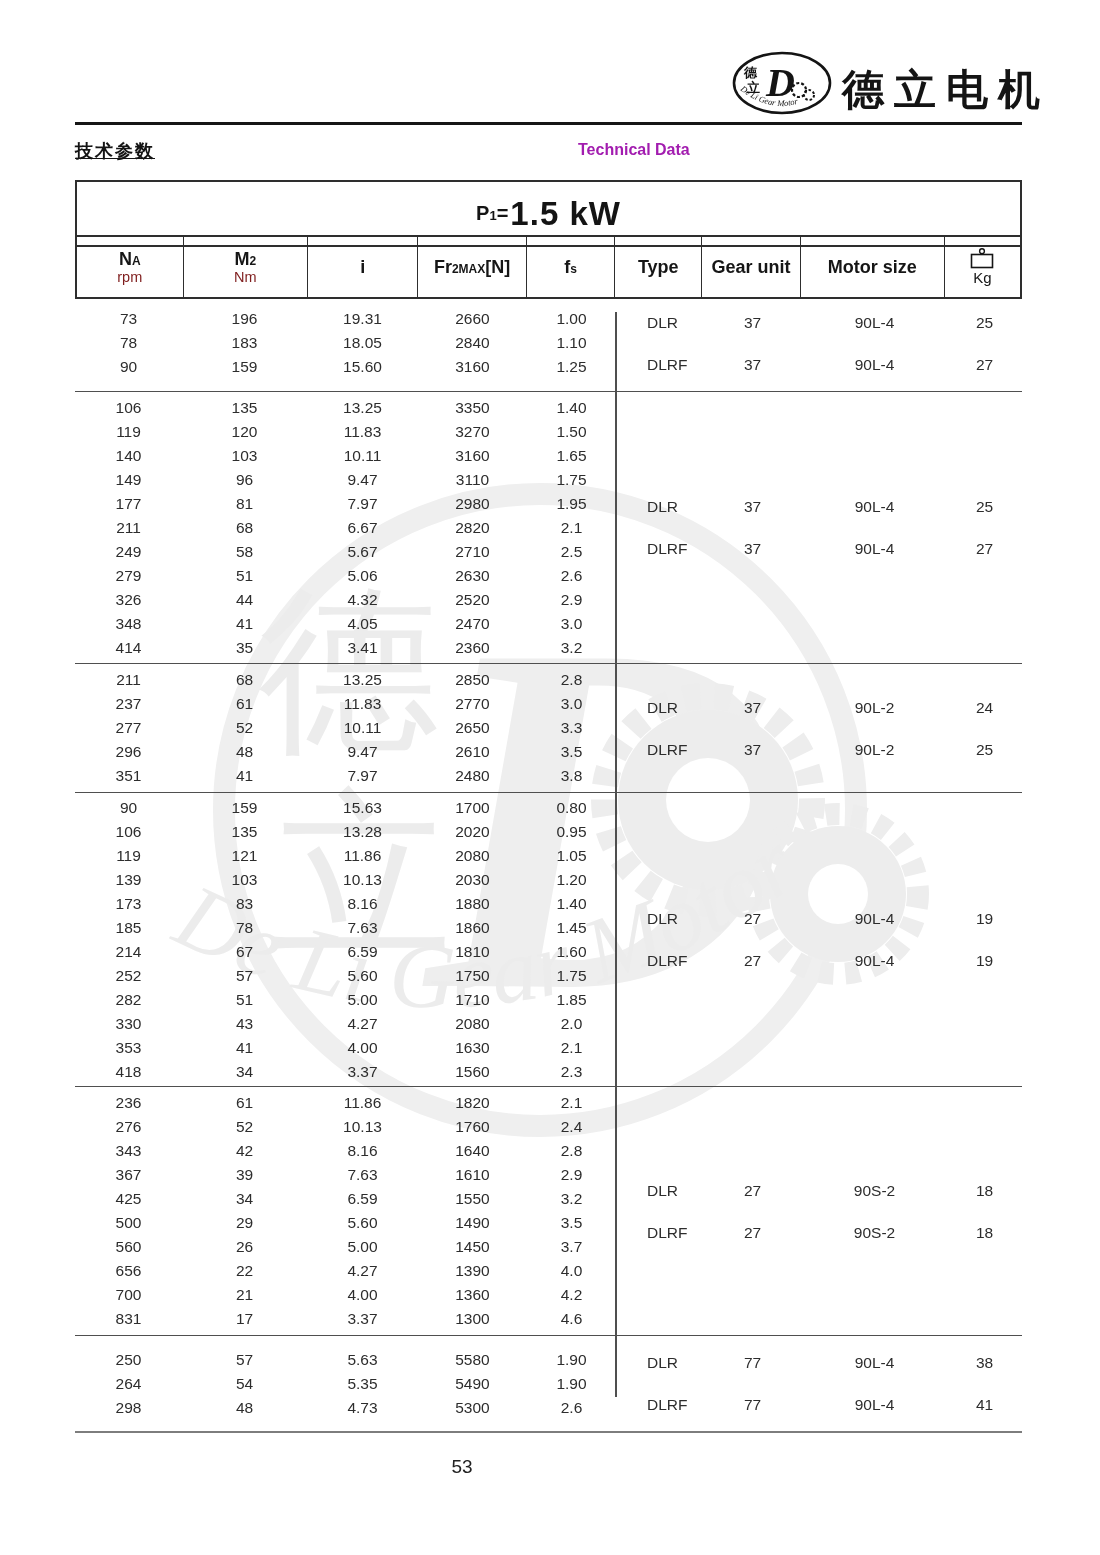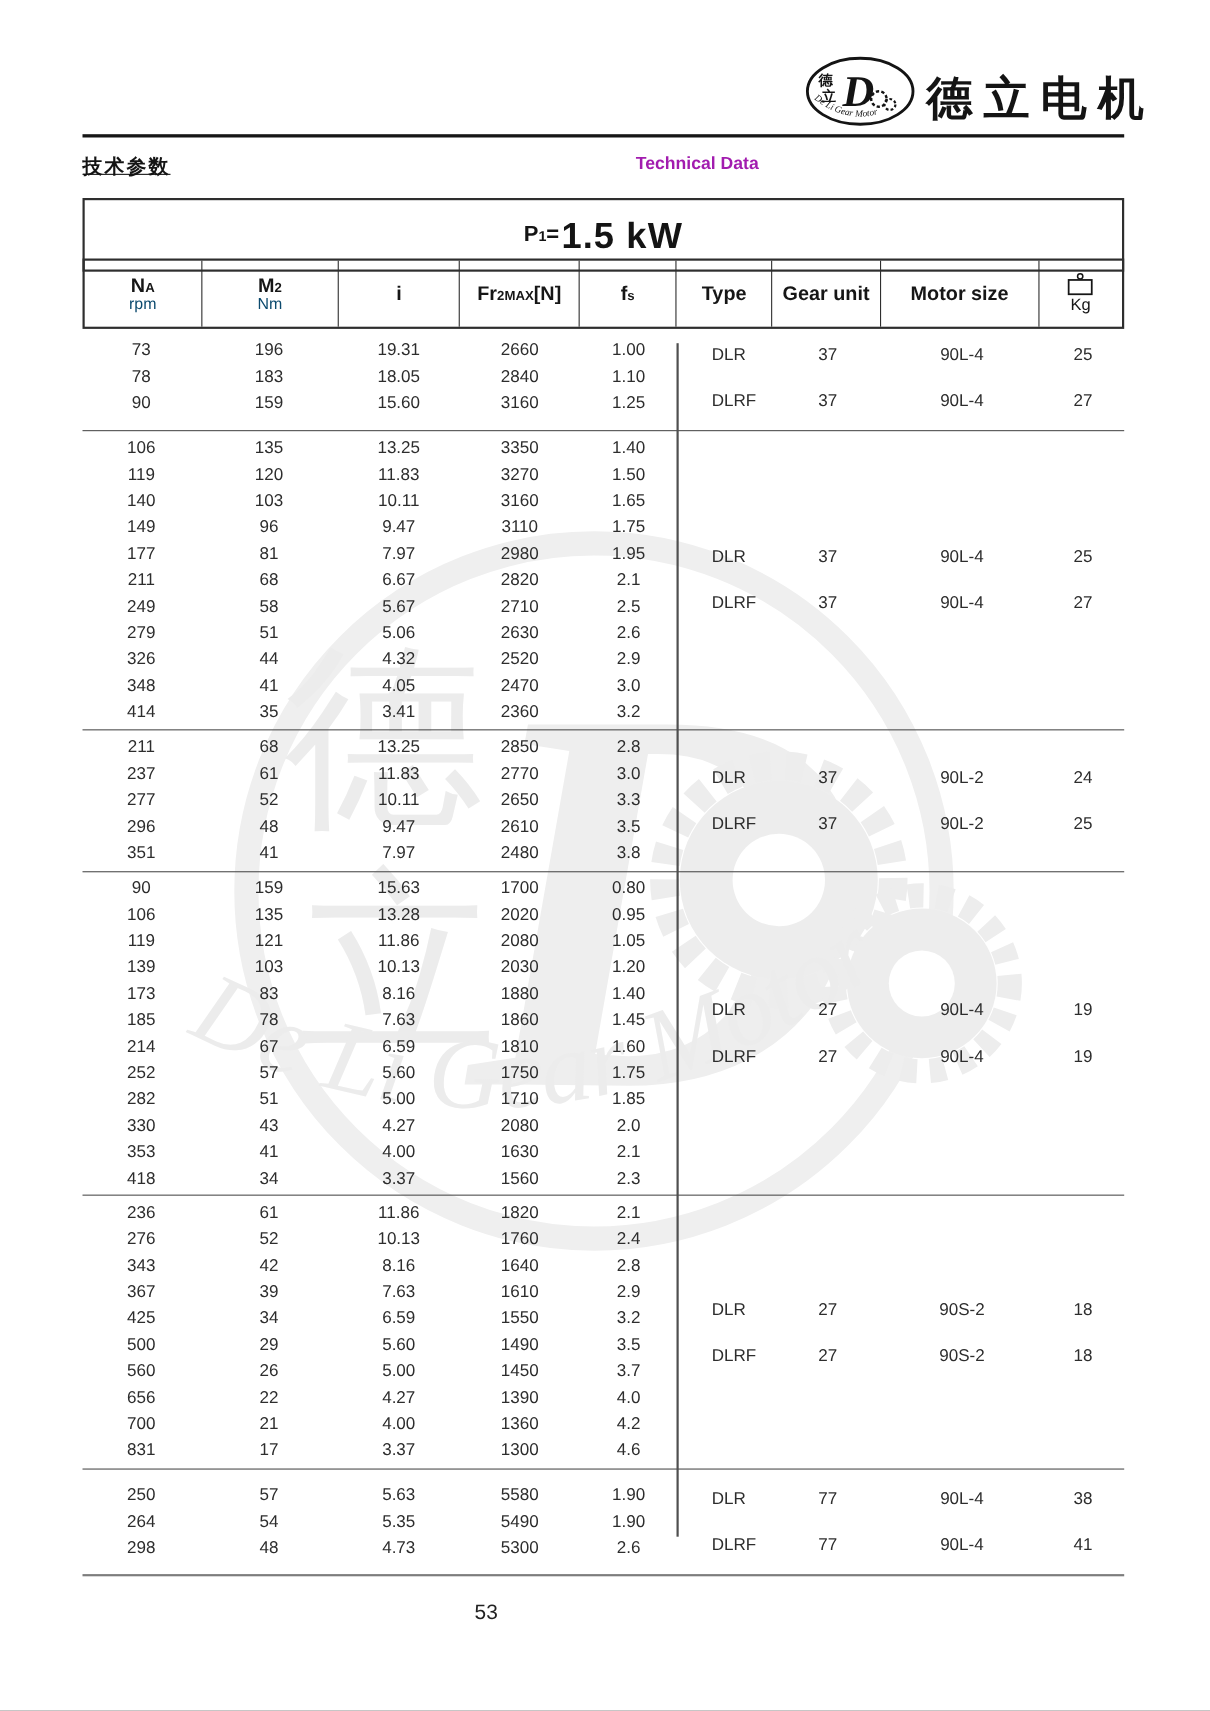--- a/index.html
+++ b/index.html
@@ -45,21 +45,21 @@
     grid-template-columns:11.3% 13.2% 11.7% 11.5% 9.4% 9.2% 10.45% 15.3% 7.95%;
   }
   .hcell{
     border-right:1.5px solid #2e2e2e;box-sizing:border-box;
     display:flex;flex-direction:column;align-items:center;justify-content:center;
     line-height:1.12;
   }
   .hcell:last-child{border-right:none;}
   .hmain{font-weight:bold;font-size:18px;color:#161616;}
   .hsub{font-size:12px;font-weight:bold;}
-  .hunit{font-size:14.5px;color:#0c4a6e;font-weight:normal;text-align:right;}
+  .hunit{font-size:14.5px;color:#7f1d1d;font-weight:normal;text-align:right;}
   .kg-label{font-size:15px;color:#161616;margin-top:1px;}
 
   
   .tbody{left:75px;top:295px;width:947px;}
   .vdivider{position:absolute;left:540px;top:17px;width:2px;height:1085px;background:#4f4f4f;}
   #groups .group{position:relative;border-bottom:1.5px solid #4f4f4f;box-sizing:border-box;}
   #groups .group:nth-of-type(1){height:97px;}
   #groups .group:nth-of-type(2){height:272px;}
   #groups .group:nth-of-type(3){height:129px;}
   #groups .group:nth-of-type(4){height:294px;}
@@ -70,21 +70,21 @@
   .drow{display:grid;grid-template-columns:107px 125px 111px 109px 89px;height:24px;line-height:24px;}
   .drow .c{text-align:center;font-size:15.5px;color:#2d2d2d;}
   .variants{position:absolute;left:541px;top:0;width:406px;height:100%;
         display:flex;flex-direction:column;justify-content:center;gap:17px;}
   .vrow{display:grid;grid-template-columns:87px 99px 145px 75px;height:25px;line-height:25px;
         font-size:15.5px;color:#2d2d2d;}
   .vrow .t{text-align:left;padding-left:31px;}
   .vrow .g,.vrow .m,.vrow .k{text-align:center;}
 
   
-  .pagenum{left:0;top:1456px;width:884px;text-align:center;font-size:19px;color:#222;}
+  .pagenum{left:0;top:1456px;width:884px;text-align:center;font-size:19px;color:#222;padding-left:20px;}
 
   
   .watermark{position:absolute;left:110px;top:470px;width:840px;height:780px;z-index:0;}
 </style>
 </head>
 <body>
 
 <div class="page">
 
   <svg class="watermark" viewBox="0 0 840 780" aria-hidden="true">

